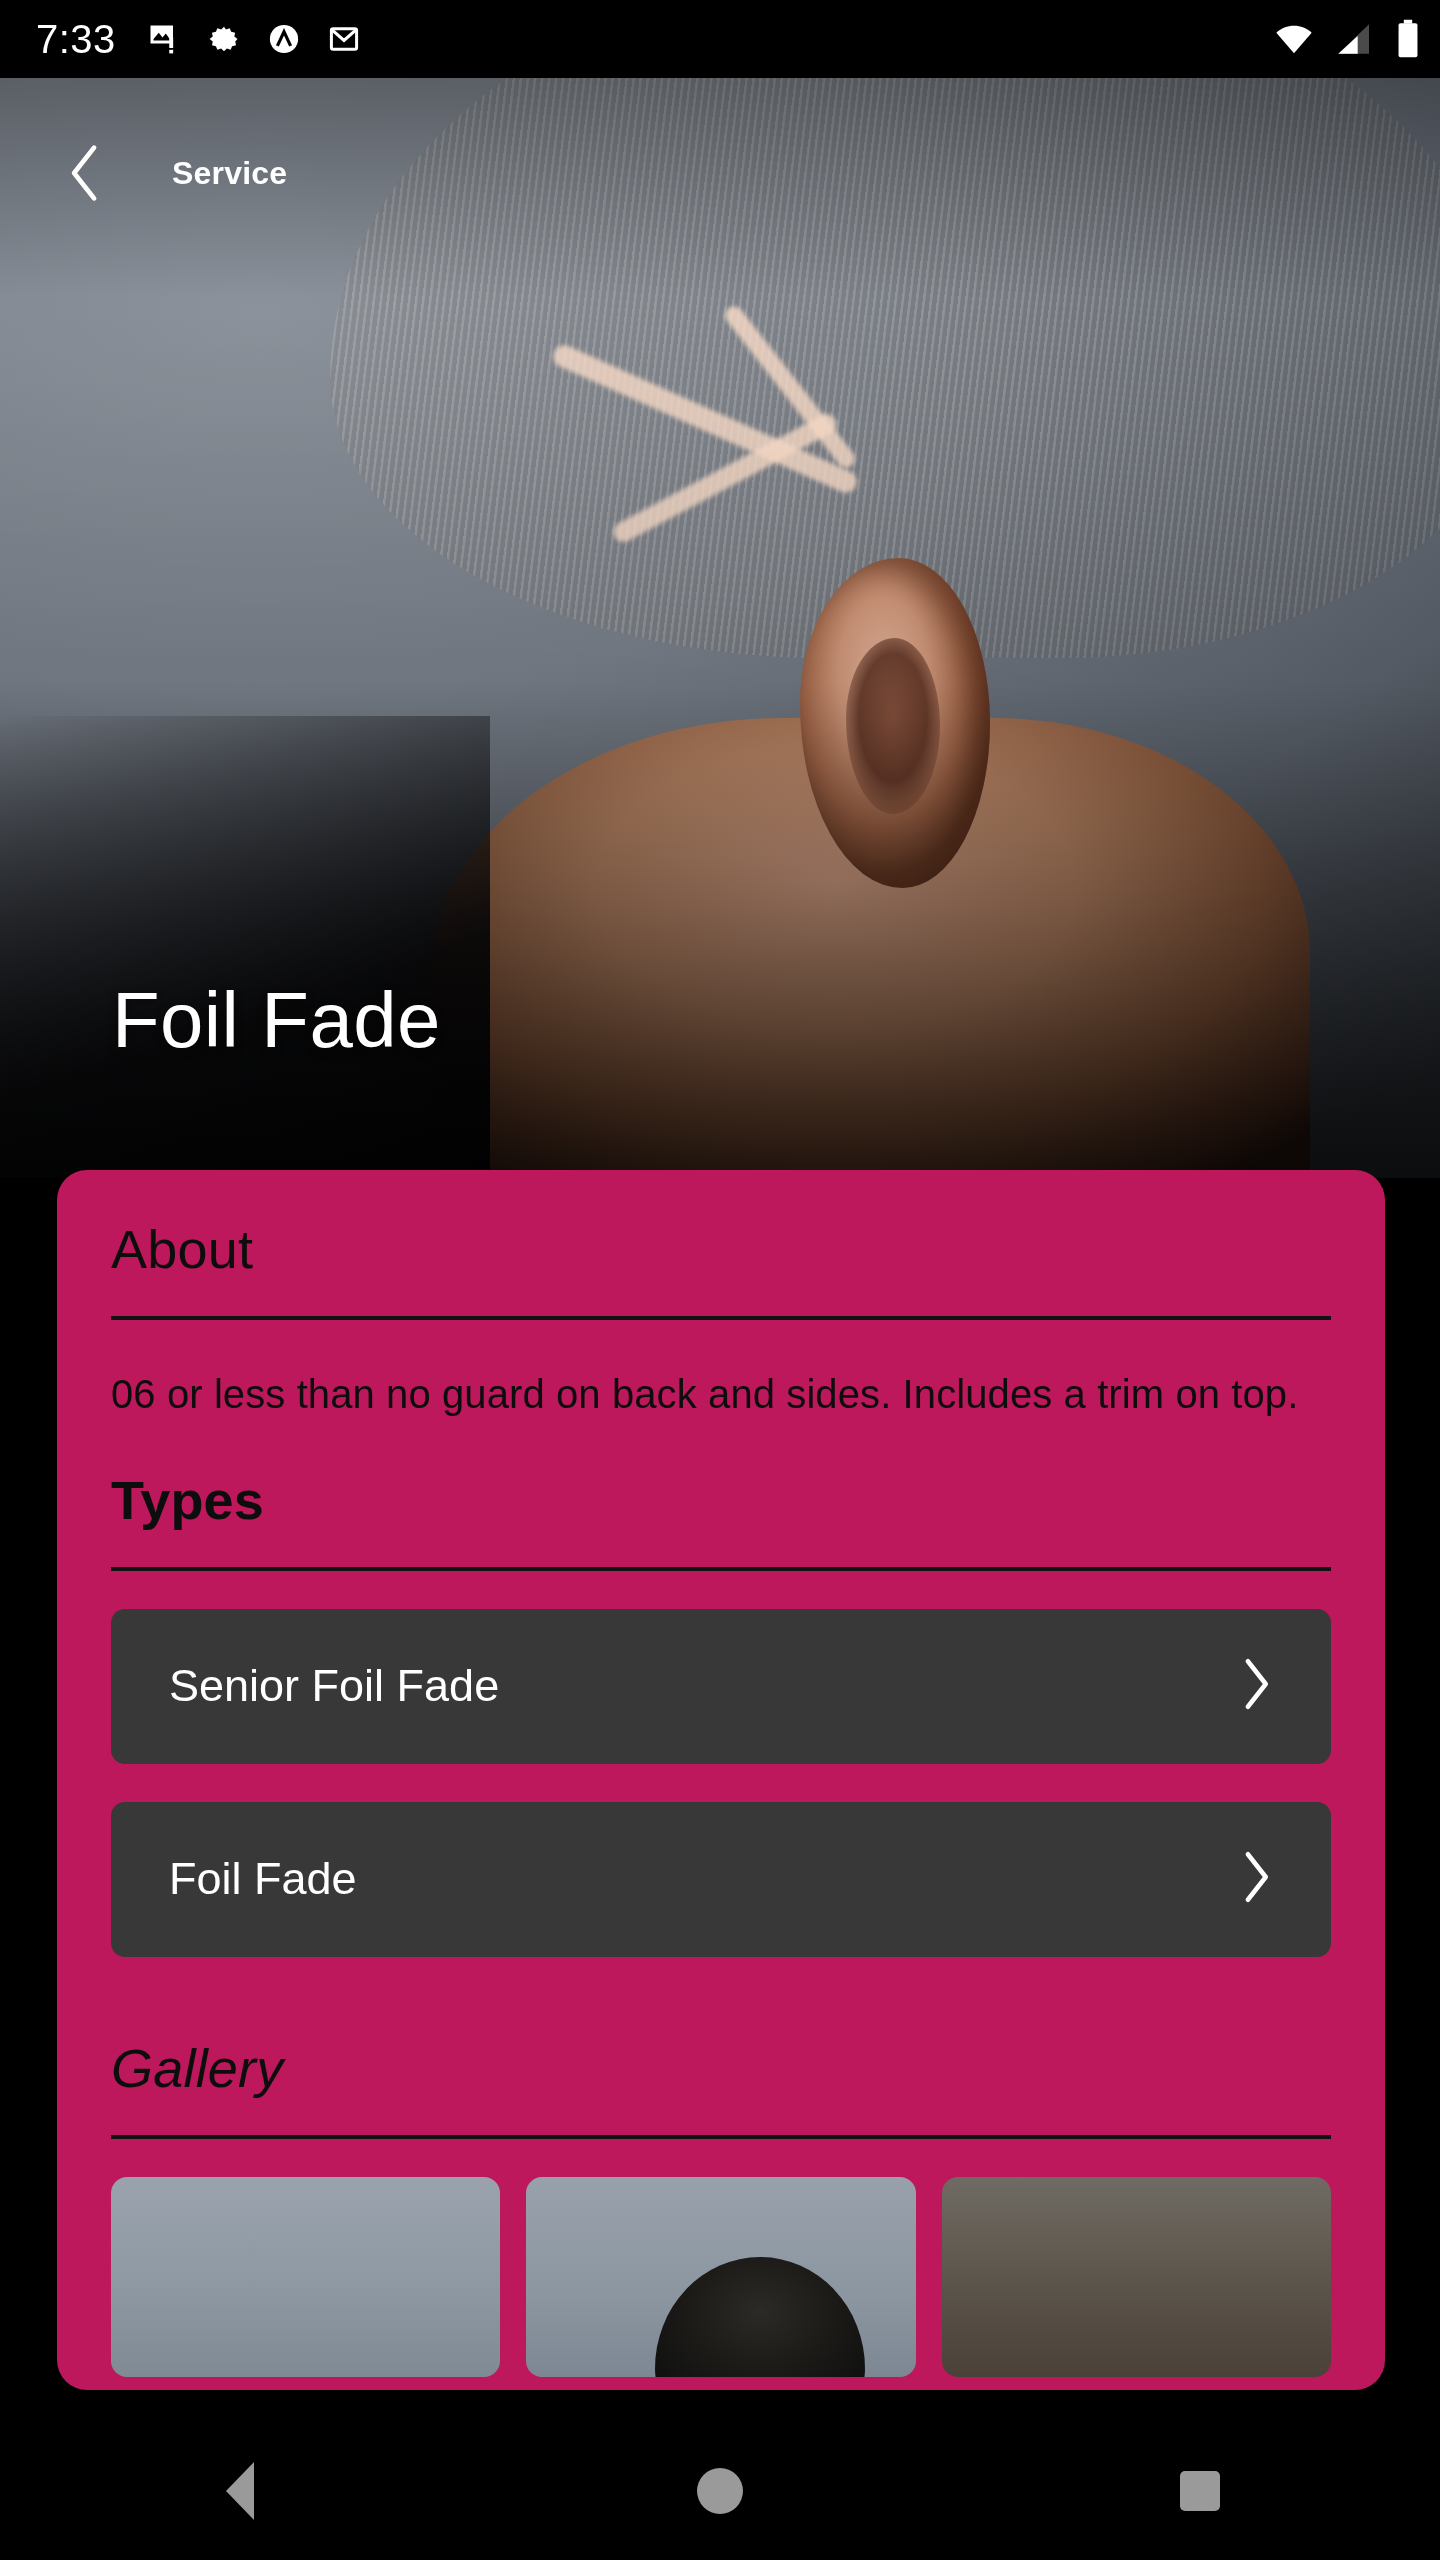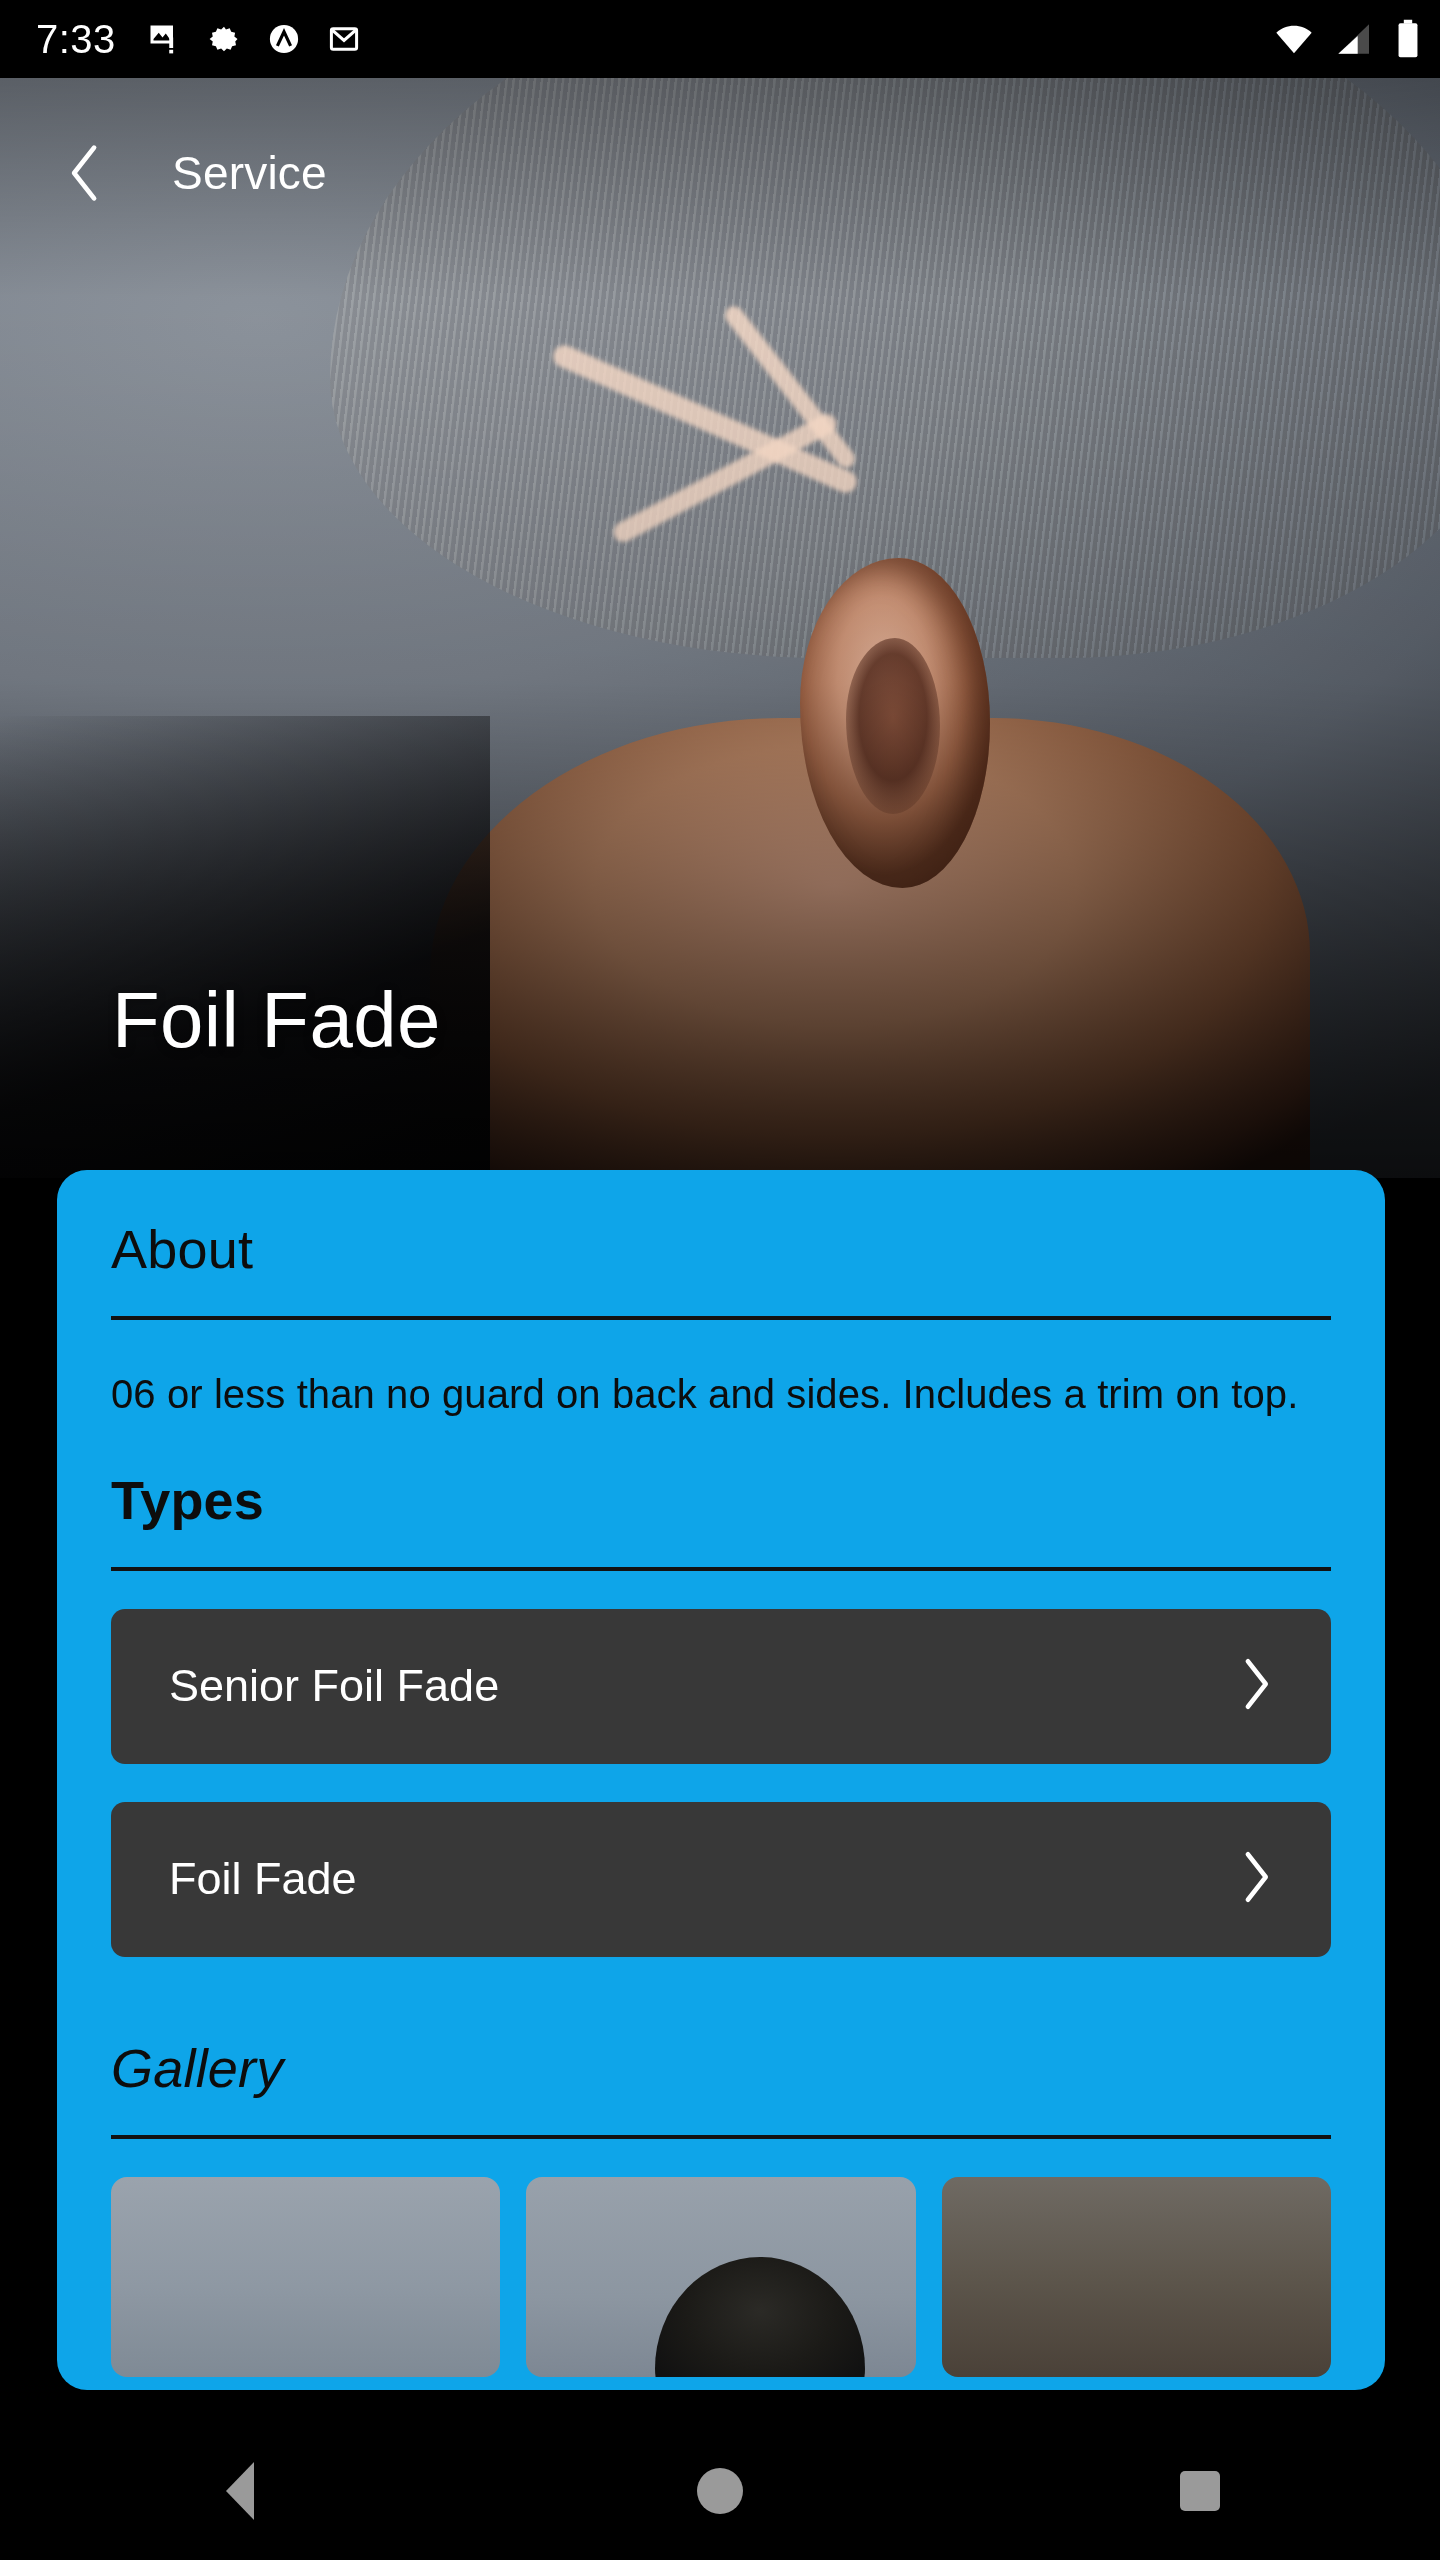--- a/index.html
+++ b/index.html
@@ -104,34 +104,34 @@
   
   .appbar{
     position:absolute; top:78px; left:0; width:1440px; height:190px;
     display:flex; align-items:center; z-index:30;
   }
   .back-btn{
     width:86px; height:86px; margin-left:42px;
     display:flex; align-items:center; justify-content:center; cursor:pointer;
   }
   .appbar-title{
-    color:#fff; font-size:46px; font-weight:normal; margin-left:44px; letter-spacing:0.2px;
+    color:#fff; font-size:32px; font-weight:bold; margin-left:44px; letter-spacing:0.2px;
   }
 
   
   .hero-title{
     position:absolute; left:112px; top:975px; z-index:30;
     color:#fff; font-size:78px; font-weight:400; letter-spacing:0.4px;
     text-shadow:0 2px 10px rgba(0,0,0,.45);
   }
 
   
   .sheet{
     position:absolute; left:57px; top:1170px; width:1328px; height:1220px;
-    background:#0ea5e9; border-radius:30px; z-index:40; overflow:hidden;
+    background:#be185d; border-radius:30px; z-index:40; overflow:hidden;
     padding:0 54px;
   }
   .sec-head{
     font-size:54px; color:#0d0d0d; font-weight:400; letter-spacing:0.2px;
   }
   .h-about{ padding-top:48px; }
   .divider{ height:4px; background:#121212; margin-top:36px; }
   .about-text{
     font-size:40px; color:#0d0d0d; line-height:1.22; margin-top:50px;
     letter-spacing:0.1px;

